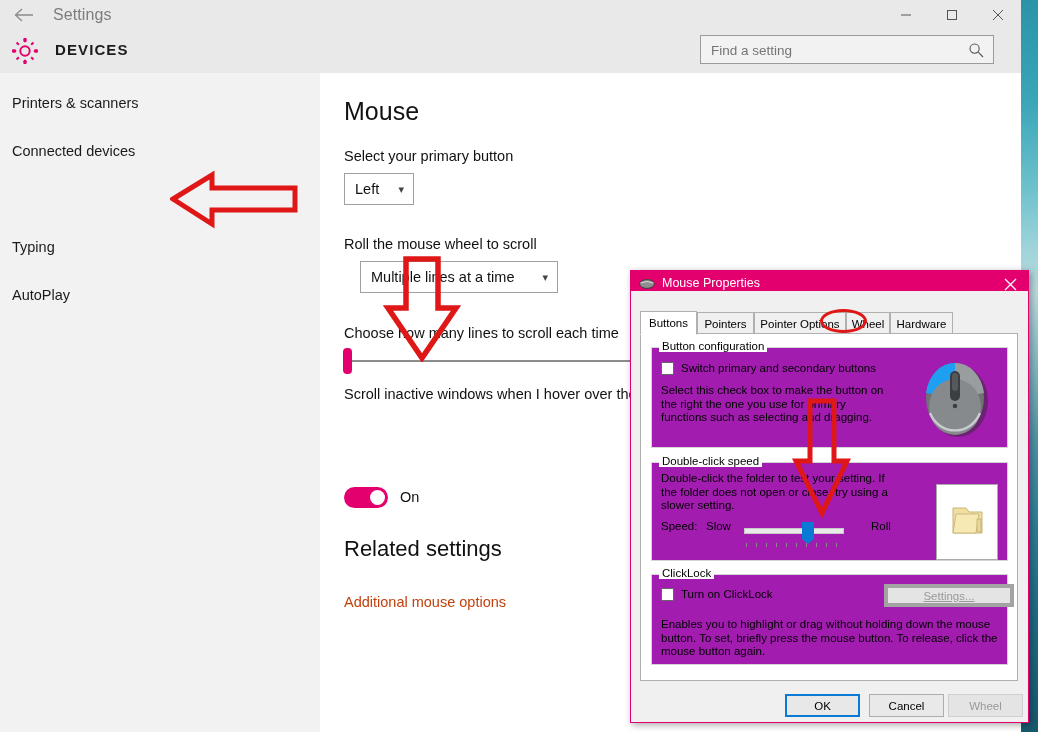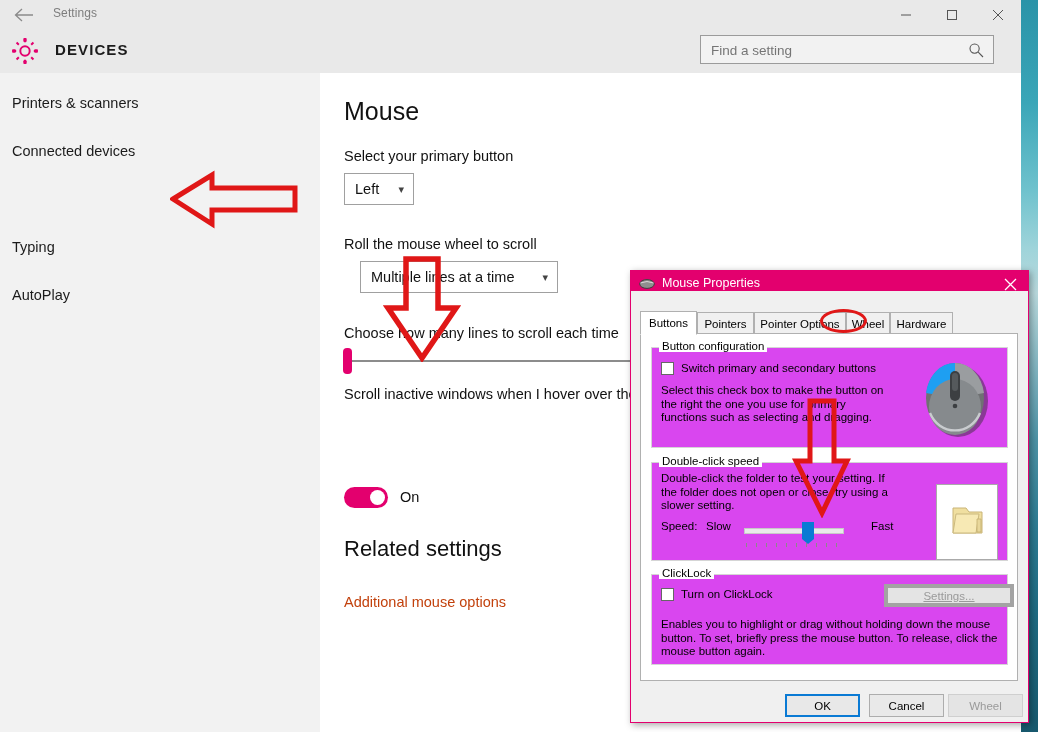--- a/index.html
+++ b/index.html
@@ -20,21 +20,21 @@
     position:absolute;left:0;top:0;width:1021px;height:732px;background:#ffffff;
   }
   #settings-titlebar{
     position:absolute;left:0;top:0;width:1021px;height:30px;background:#e9e9e9;
   }
   #back-arrow{
     position:absolute;left:12px;top:4px;width:24px;height:22px;
     display:flex;align-items:center;justify-content:center;color:#8a8a8a;
   }
   #settings-title{
-    position:absolute;left:53px;top:6px;font-size:12px;color:#7d7d7d;
+    position:absolute;left:53px;top:6px;font-size:16px;color:#7d7d7d;
     letter-spacing:.1px;
   }
   .wincontrol{
     position:absolute;top:0;width:46px;height:30px;display:flex;
     align-items:center;justify-content:center;color:#555;font-size:13px;
   }
   #win-min{right:92px;}
   #win-max{right:46px;}
   #win-close{right:0px;}
   
@@ -116,21 +116,21 @@
     border:1px solid #b0b0b0;border-bottom:none;background:#f0f0f0;
     font-size:11.5px;color:#000;display:flex;align-items:center;justify-content:center;
     font-family:"Liberation Sans","DejaVu Sans",sans-serif;
   }
   .tab.active{background:#fff;height:24px;top:-1px;border-bottom:1px solid #fff;z-index:3;}
   #tabpanel{
     position:absolute;left:9px;top:35px;width:378px;height:348px;
     background:#fff;border:1px solid #b0b0b0;box-sizing:border-box;
   }
   .groupbox{
-    position:absolute;border:1px solid #d5d5d5;box-sizing:border-box;background:#d946ef;
+    position:absolute;border:1px solid #d5d5d5;box-sizing:border-box;background:#a21caf;
   }
   .group-legend{
     position:absolute;background:#fff;padding:0 3px;font-size:11.5px;color:#000;
     top:-8px;left:7px;white-space:nowrap;
   }
   .dtext{
     position:absolute;font-size:11.5px;color:#000;line-height:13.6px;
   }
   .cb{
     position:absolute;width:13px;height:13px;border:1px solid #666;background:#fff;
@@ -338,21 +338,21 @@
             <path d="M13 58 A27 28 0 0 0 63 58" fill="none" stroke="#c9cccf" stroke-width="2.4"></path>
           </svg>
         </div>
       </div>
 
       <div class="groupbox" style="left:10px;top:128px;width:357px;height:99px">
         <div class="group-legend">Double-click speed</div>
         <div class="dtext" style="left:9px;top:9px;width:235px">Double-click the folder to test your setting. If the folder does not open or close, try using a slower setting.</div>
         <div class="dtext" style="left:9px;top:57px">Speed:</div>
         <div class="dtext" style="left:54px;top:57px">Slow</div>
-        <div class="dtext" style="left:219px;top:57px">Fast</div>
+        <div class="dtext" style="left:219px;top:57px">Roll</div>
       </div>
 
       <div class="groupbox" style="left:10px;top:240px;width:357px;height:91px">
         <div class="group-legend">ClickLock</div>
         <div class="cb" style="left:9px;top:13px"></div>
         <div class="cb-label" style="left:29px;top:13px">Turn on ClickLock</div>
         <div class="dtext" style="left:9px;top:43px;width:340px">Enables you to highlight or drag without holding down the mouse button. To set, briefly press the mouse button. To release, click the mouse button again.</div>
       </div>
     </div>
   </div>

